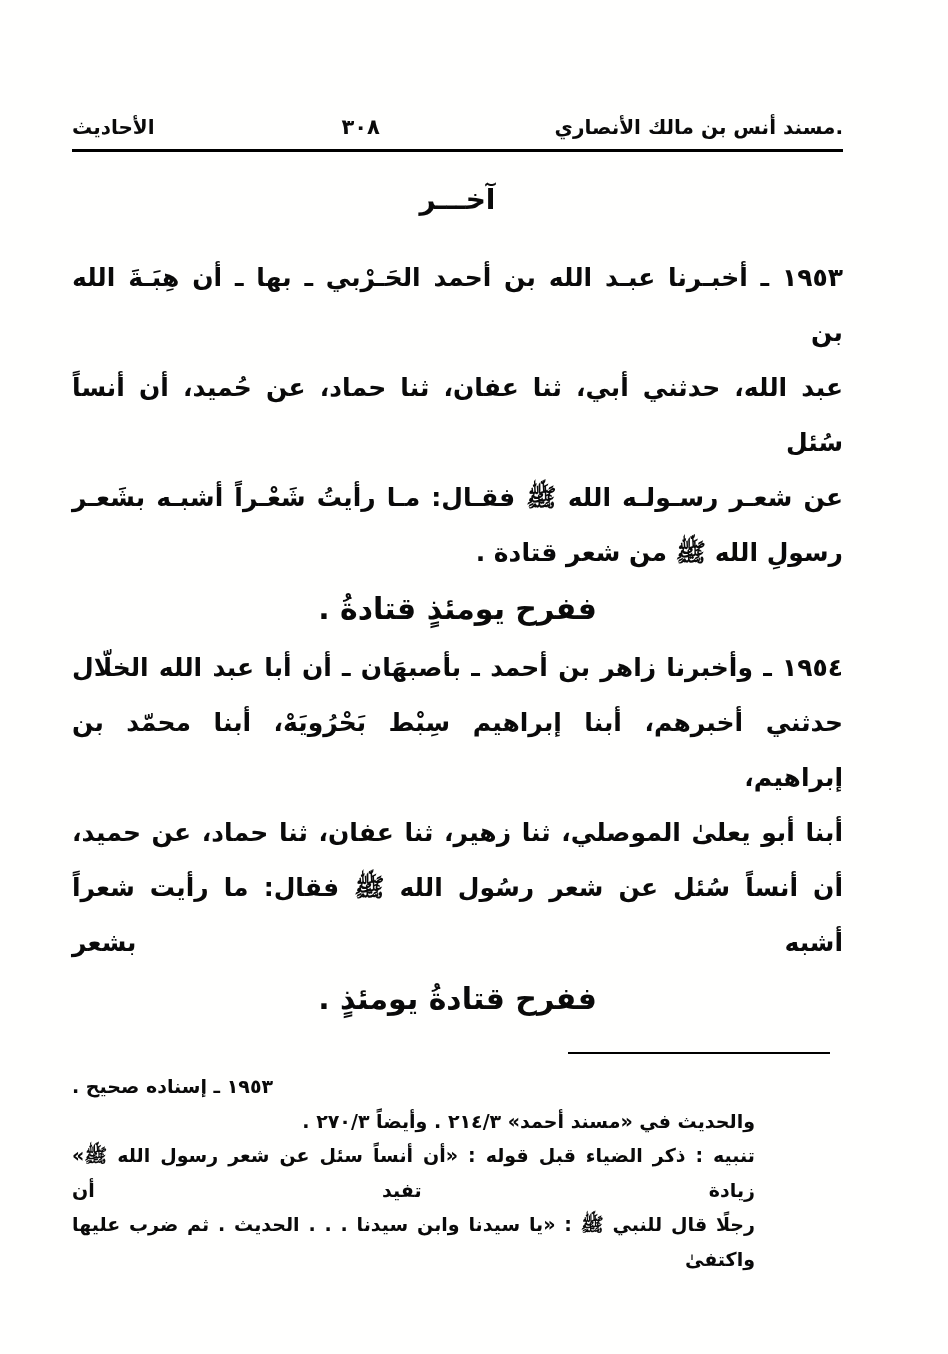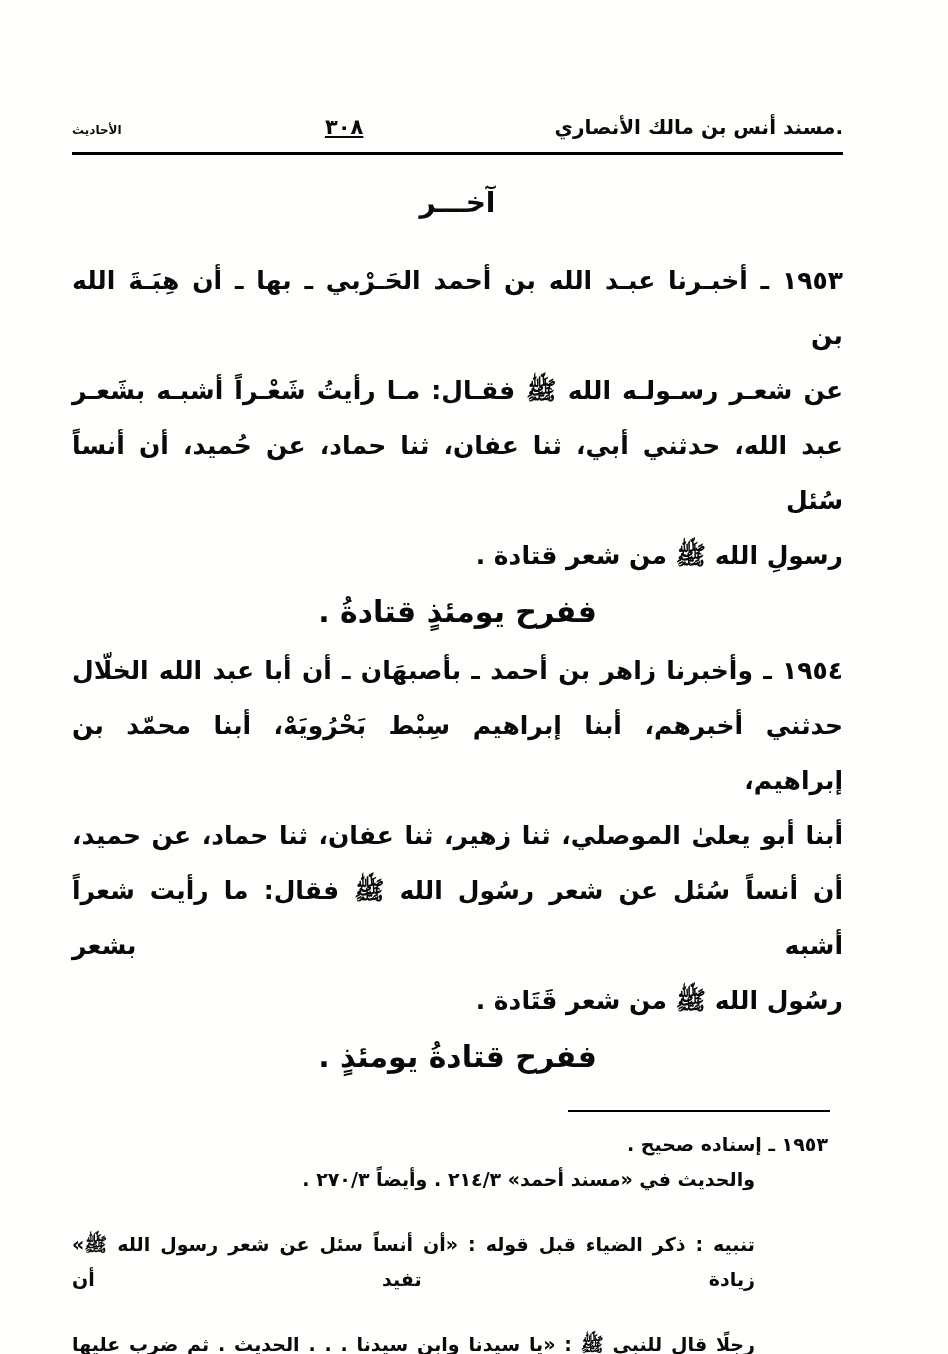--- a/index.html
+++ b/index.html
@@ -18,22 +18,22 @@
   
   .hdr{
     margin-top:112px;
     display:flex;
     justify-content:space-between;
     align-items:baseline;
     font-size:20px;
     line-height:30px;
   }
   .hdr .book{font-size:20px;}
-  .hdr .pagenum{font-size:21px; letter-spacing:2px; transform:translateX(6px);text-decoration:underline;}
-  .hdr .section{font-size:12px;}
+  .hdr .pagenum{font-size:21px; letter-spacing:2px; transform:translateX(6px);}
+  .hdr .section{font-size:20px;}
   .hdr-rule{margin-top:7px;height:3px;background:#000;}
   .hdr-rule::after{
     content:""; display:block; width:52%; height:1px; background:#000;
     margin-top:2px; margin-left:auto; margin-right:48%;
   }
   
   .chapter{
     margin-top:20px;
     text-align:center;
     font-size:28px;
@@ -71,57 +71,55 @@
     background:#000;
     margin-left:auto;
     margin-right:13px;
   }
   .footnotes{
     margin-top:15px;
     padding-right:88px;
     font-size:19px;
   }
   .fn{line-height:34.5px;}
-  .fn-number{ text-align:right; margin-right:-73px; }
+  .fn-number{ text-align:left; margin-right:-73px; }
   .fn-ref{ text-align:right; }
   .fn-flush{
     margin-right:-0px;
     text-align:justify;
     text-align-last:justify;
-    margin-top:31px;
   }
 </style>
 </head>
 <body>
 
 <div class="page">
 
   <div class="hdr">
     <div class="book">.مسند أنس بن مالك الأنصاري</div>
     <div class="pagenum">٣٠٨</div>
     <div class="section">الأحاديث</div>
   </div>
   <div class="hdr-rule"></div>
 
   <div class="chapter">آخـــر</div>
 
   <div class="para">
     <div class="bl">١٩٥٣ ـ أخبـرنا عبـد الله بن أحمد الحَـرْبي ـ بها ـ أن هِبَـةَ الله بن</div>
+    <div class="bl">عبد الله، حدثني أبي، ثنا عفان، ثنا حماد، عن حُميد، أن أنساً سُئل</div>
     <div class="bl">عن شعـر رسـولـه الله ﷺ فقـال: مـا رأيتُ شَعْـراً أشبـه بشَعـر</div>
-    <div class="bl">عبد الله، حدثني أبي، ثنا عفان، ثنا حماد، عن حُميد، أن أنساً سُئل</div>
     <div class="bl-last">رسولِ الله ﷺ من شعر قتادة .</div>
   </div>
   <div class="closing">ففرح يومئذٍ قتادةُ .</div>
 
   <div class="para p2">
     <div class="bl">١٩٥٤ ـ وأخبرنا زاهر بن أحمد ـ بأصبهَان ـ أن أبا عبد الله الخلّال</div>
     <div class="bl">حدثني أخبرهم، أبنا إبراهيم سِبْط بَحْرُويَهْ، أبنا محمّد بن إبراهيم،</div>
     <div class="bl">أبنا أبو يعلىٰ الموصلي، ثنا زهير، ثنا عفان، ثنا حماد، عن حميد،</div>
     <div class="bl">أن أنساً سُئل عن شعر رسُول الله ﷺ فقال: ما رأيت شعراً أشبه بشعر</div>
-    <div class="bl-last">رسُول الله ﷺ من شعر قَتَادة .</div>
   </div>
   <div class="closing">ففرح قتادةُ يومئذٍ .</div>
 
   <div class="fn-sep"></div>
 
   <div class="footnotes">
     <div class="fn fn-number">١٩٥٣ ـ إسناده صحيح .</div>
     <div class="fn fn-ref">والحديث في «مسند أحمد» ٢١٤/٣ . وأيضاً ٢٧٠/٣ .</div>
     <div class="fn fn-flush">تنبيه : ذكر الضياء قبل قوله : «أن أنساً سئل عن شعر رسول الله ﷺ» زيادة تفيد أن</div>
     <div class="fn fn-flush">رجلًا قال للنبي ﷺ : «يا سيدنا وابن سيدنا . . . الحديث . ثم ضرب عليها واكتفىٰ</div>

